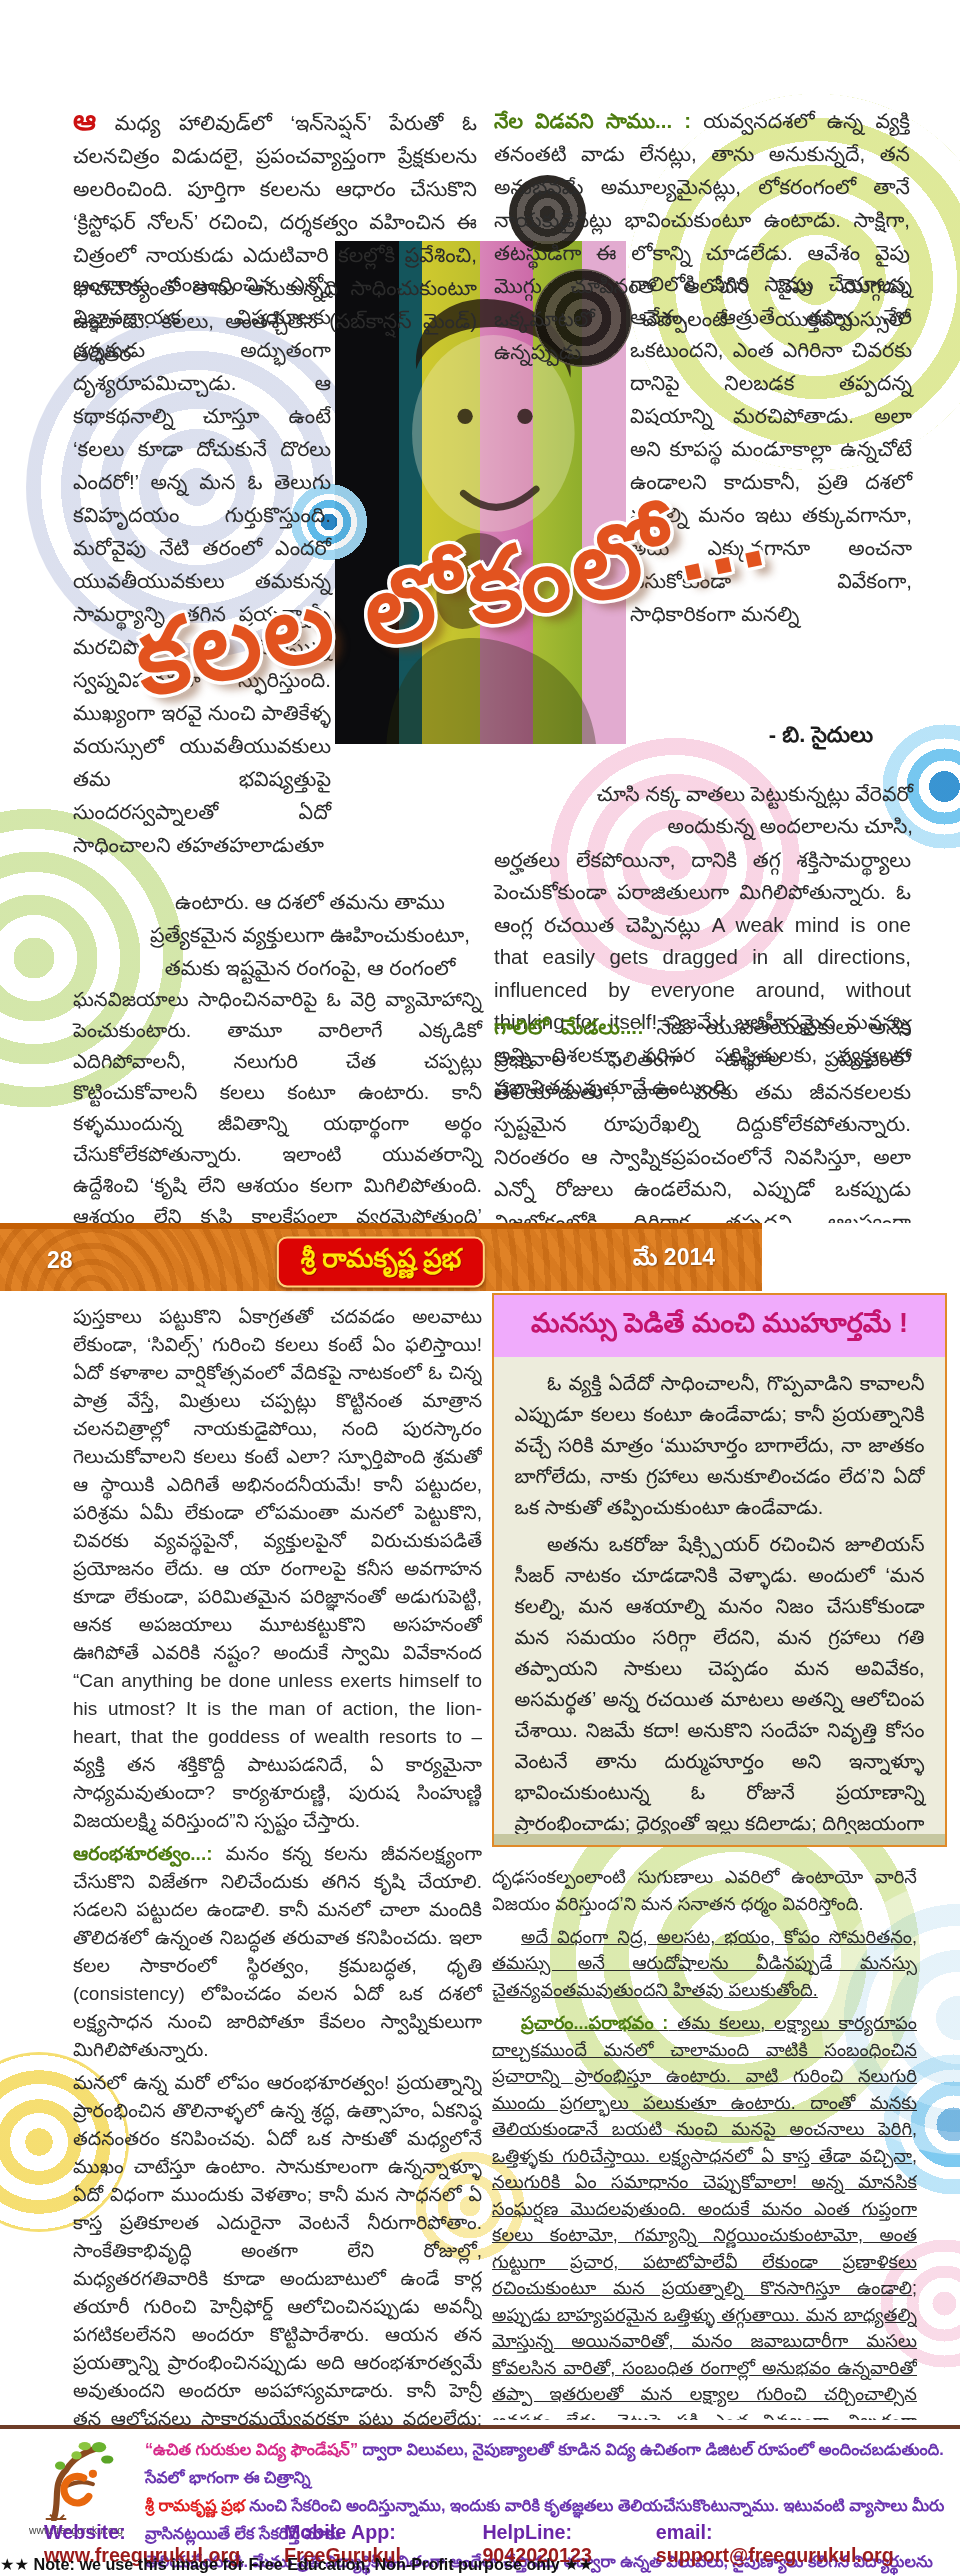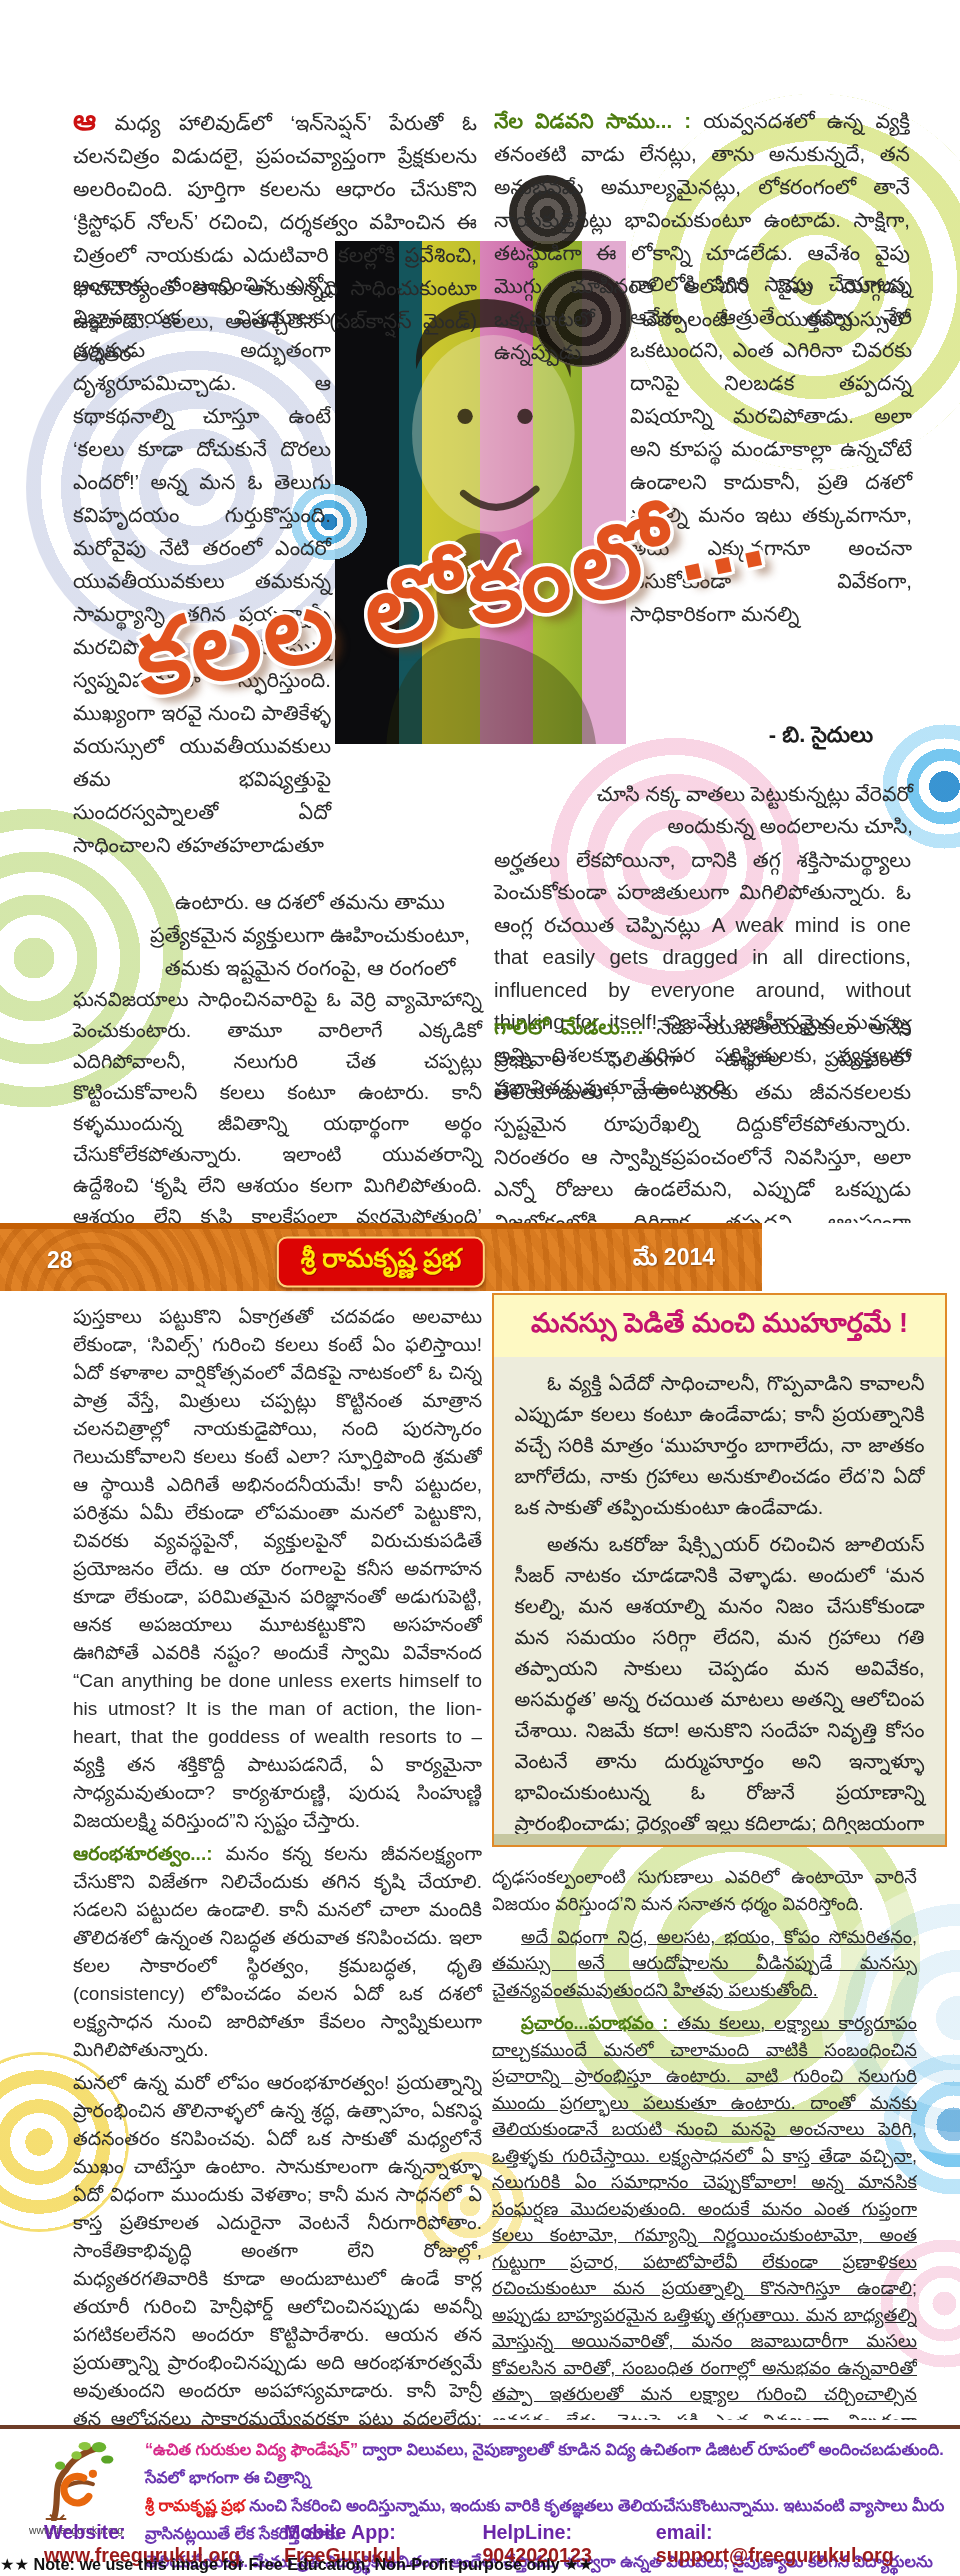--- a/index.html
+++ b/index.html
@@ -83,21 +83,21 @@
   .badge{position:absolute;left:50%;top:50%;transform:translate(-50%,-46%);
       background:#dc0404;border:2.6px solid #ffd27a;border-radius:10.3px;padding:5.1px 22px;
       color:#ffe70a;font-size:26px;font-weight:bold;white-space:nowrap;
       text-shadow:0.9px 0.9px 0 #a00000;box-shadow:0 1.7px 3.4px rgba(90,30,0,.5);}
   
   .lowleft{position:absolute;left:73px;top:12px;width:409px;height:1123px;overflow:hidden;z-index:2;
       font-size:19px;line-height:28px;text-align:justify;}
   .lowleft p{margin:0 0 5.1px 0;}
   .box{position:absolute;left:492px;top:1.7px;width:455px;height:554px;z-index:2;
       box-sizing:border-box;border:2.6px solid #e08a28;background:#edecdc;overflow:hidden;}
-  .box-title{background:#fef9c3;padding:13.7px 8.5px 12px 8.5px;text-align:center;
+  .box-title{background:#f0abfc;padding:13.7px 8.5px 12px 8.5px;text-align:center;
       color:#c4146e;font-size:27px;font-weight:bold;}
   .box-body{padding:10.3px 20.5px 5.1px 20.5px;font-size:19.7px;line-height:31px;text-align:justify;color:#222;}
   .box-body p{margin:0 0 6.8px 0;text-indent:32.5px;}
   .box-foot{position:absolute;left:0;bottom:0;width:100%;height:11px;background:#c6c7a0;}
   .lowright{position:absolute;left:492px;top:573px;width:425px;height:556px;overflow:hidden;z-index:2;
       font-size:18px;line-height:26.5px;text-align:justify;}
   .lowright p{margin:0 0 6.8px 0;}
   .indent{text-indent:29px;text-decoration:underline;}
   
   .logo{position:absolute;left:12px;top:8.5px;width:128px;text-align:center;}

